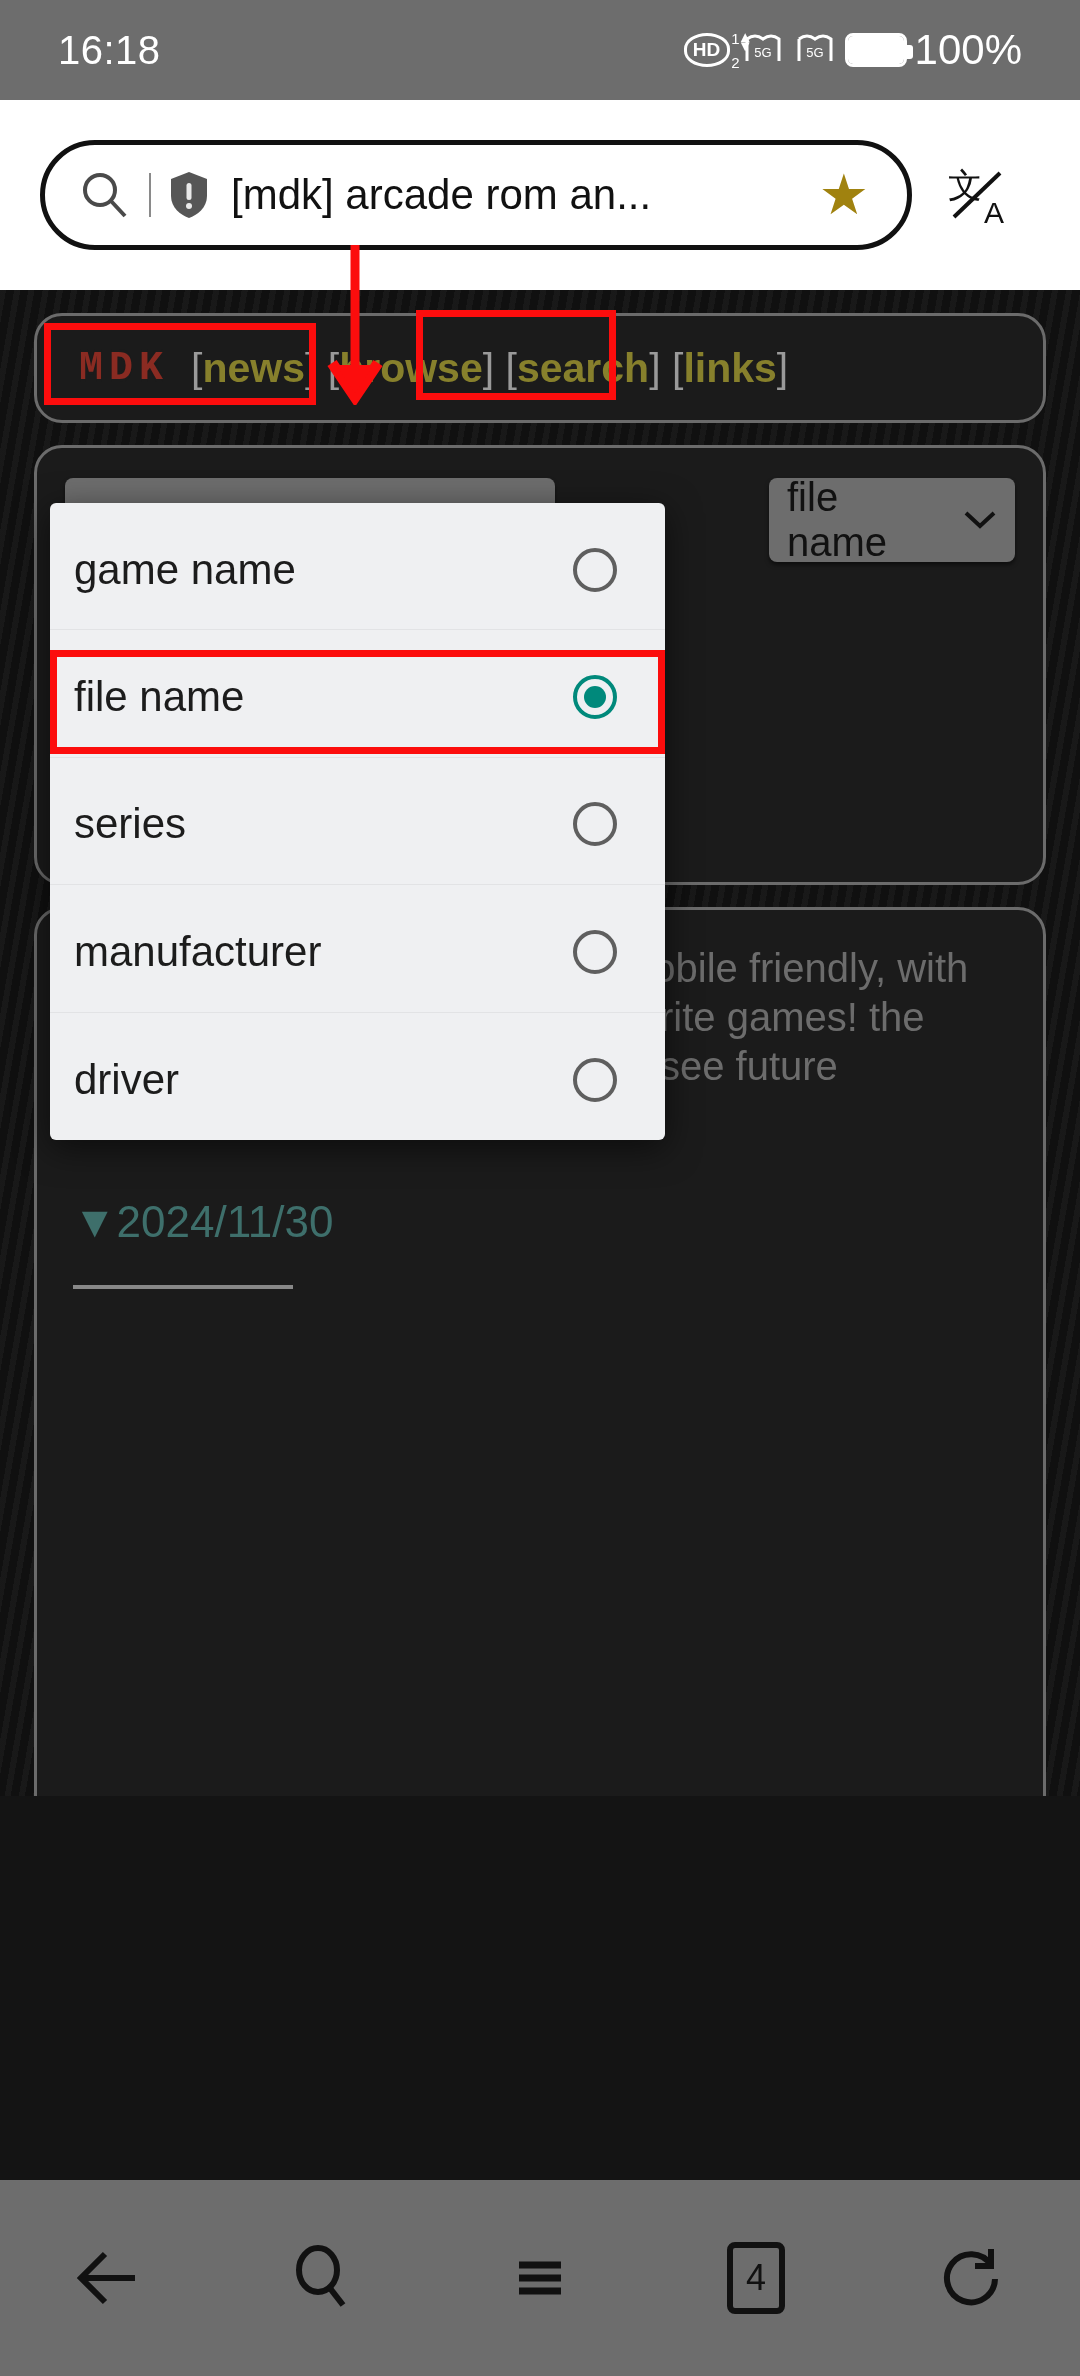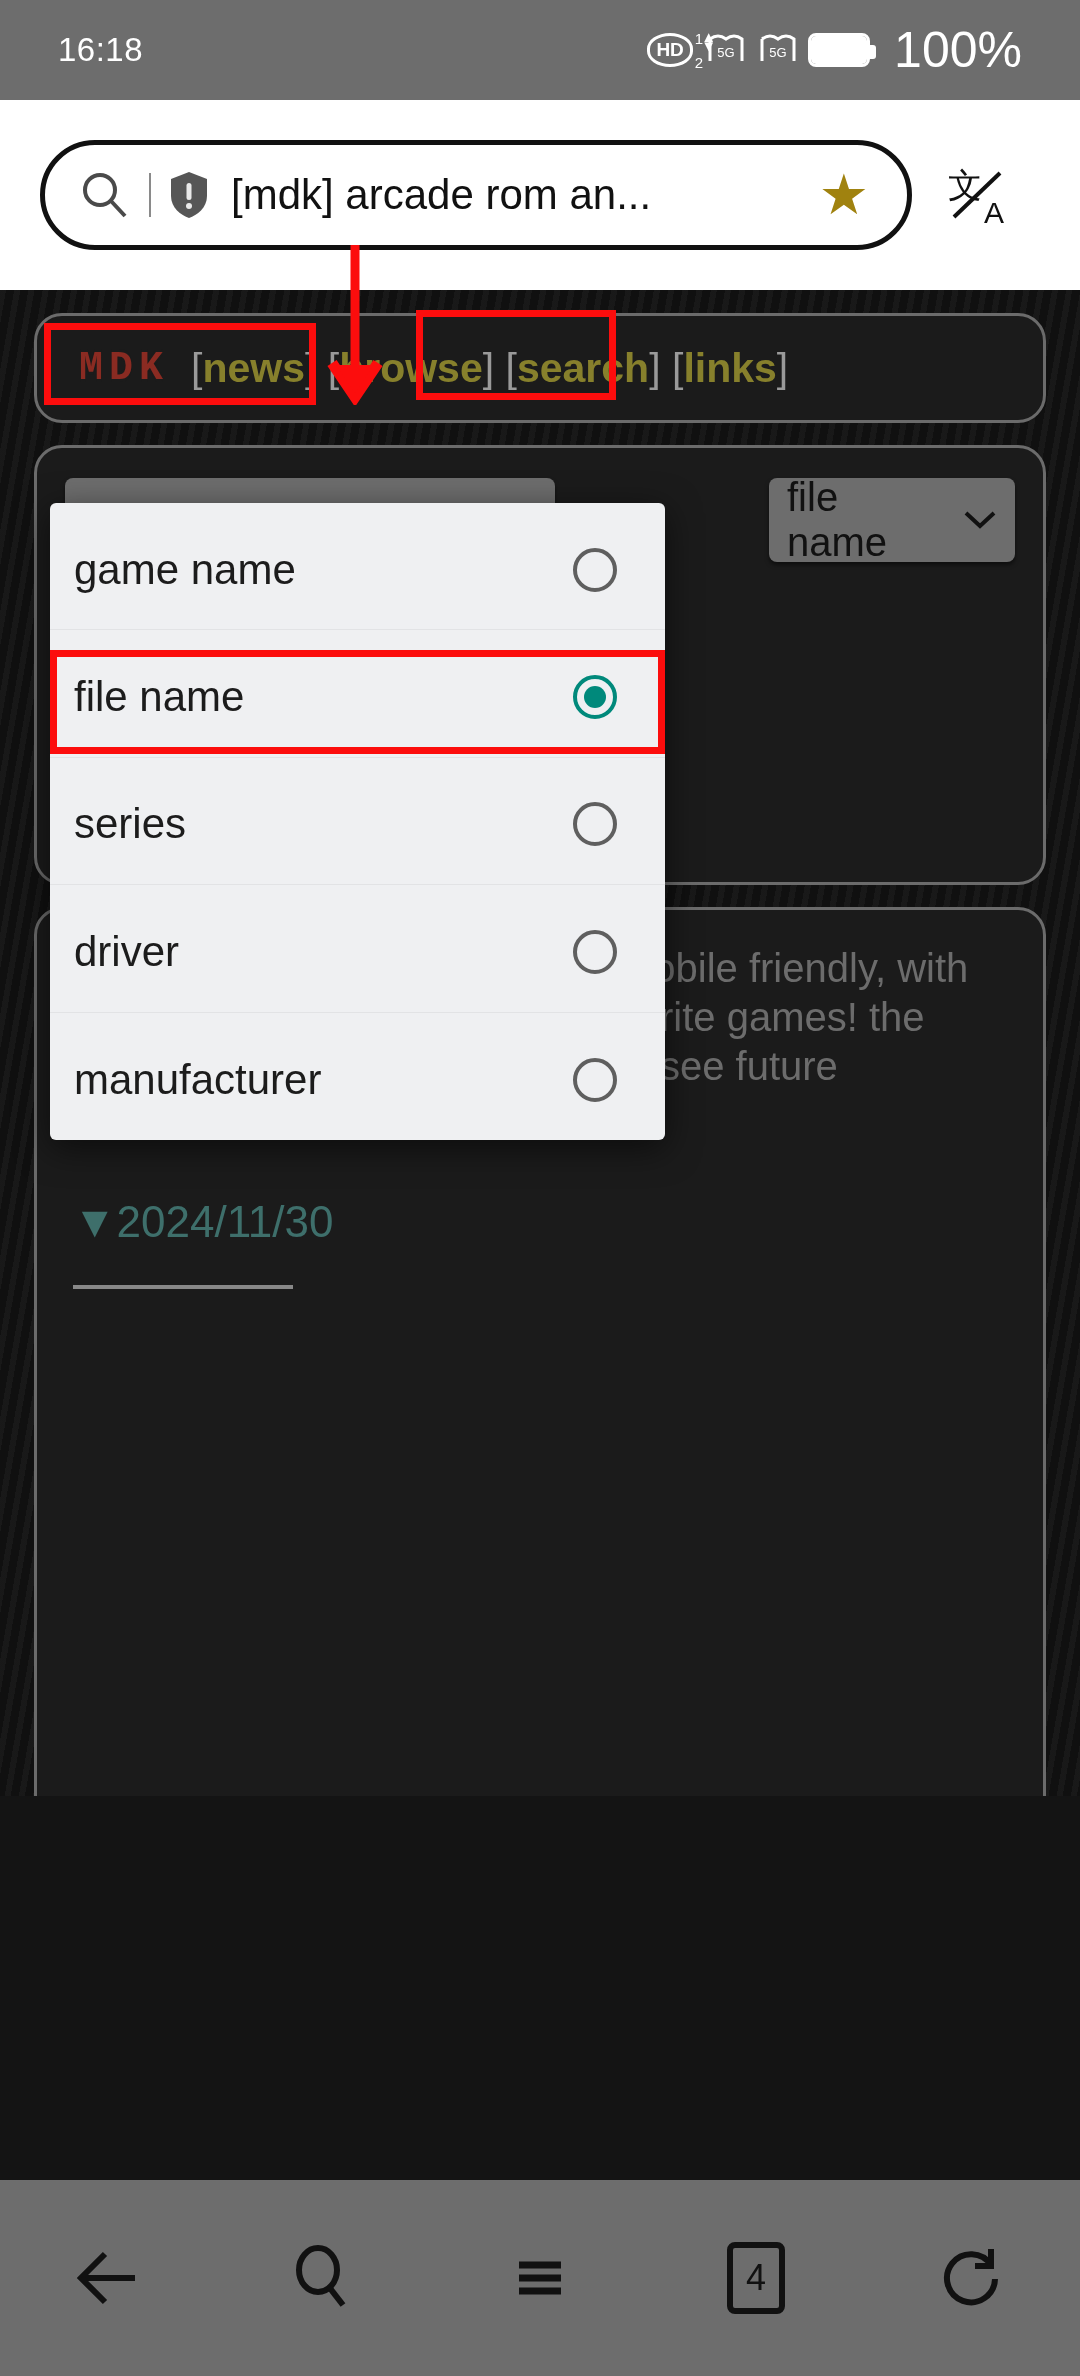--- a/index.html
+++ b/index.html
@@ -18,21 +18,21 @@
 
   
   .status-bar {
     position: absolute; top: 0; left: 0;
     width: 1080px; height: 100px;
     background: #6d6d6d;
     display: flex; align-items: center;
     padding: 0 58px;
     color: #ffffff;
   }
-  .status-clock { font-size: 33px; letter-spacing: 0.5px; }
+  .status-clock { font-size: 40px; letter-spacing: 0.5px; }
   .status-right {
     margin-left: auto; display: flex; align-items: center; gap: 8px;
   }
   .hd-icon {
     position: relative; width: 52px; height: 40px;
     display: flex; align-items: center; justify-content: center;
   }
   .hd-oval {
     width: 46px; height: 34px;
     border: 3.5px solid #fff; border-radius: 50%/46%;
@@ -47,21 +47,21 @@
   .batt {
     width: 62px; height: 34px;
     border: 3.5px solid #fff; border-radius: 8px;
     position: relative; background: #fff;
     background-clip: padding-box;
   }
   .batt:after {
     content: ""; position: absolute; right: -9px; top: 9px;
     width: 6px; height: 14px; background: #fff; border-radius: 0 3px 3px 0;
   }
-  .batt-pct { font-size: 50px; color: #fff; margin-left: 16px; }
+  .batt-pct { font-size: 42px; color: #fff; margin-left: 0; }
 
   
   .browser-bar {
     position: absolute; top: 100px; left: 0;
     width: 1080px; height: 190px;
     background: #ffffff;
     display: flex; align-items: center;
     padding: 0 40px;
   }
   .url-pill {
@@ -361,25 +361,25 @@
     </div>
     <div class="sheet-item">
       <span class="sheet-label">file name</span>
       <span class="radio checked"></span>
     </div>
     <div class="sheet-item">
       <span class="sheet-label">series</span>
       <span class="radio"></span>
     </div>
     <div class="sheet-item">
+      <span class="sheet-label">manufacturer</span>
+      <span class="radio"></span>
+    </div>
+    <div class="sheet-item">
       <span class="sheet-label">driver</span>
-      <span class="radio"></span>
-    </div>
-    <div class="sheet-item">
-      <span class="sheet-label">manufacturer</span>
       <span class="radio"></span>
     </div>
   </div>
 
   <div class="anno" id="anno-input"></div>
   <div class="anno" id="anno-select"></div>
   <div class="anno" id="anno-option"></div>
   <svg class="arrow" style="left:310px; top:245px;" width="110" height="160" viewBox="0 0 110 160">
     <line x1="45" y1="0" x2="45" y2="128" stroke="#fc0d0d" stroke-width="9"></line>
     <path d="M22 118 L45 152 L68 118" fill="none" stroke="#fc0d0d" stroke-width="11" stroke-linejoin="miter"></path>

